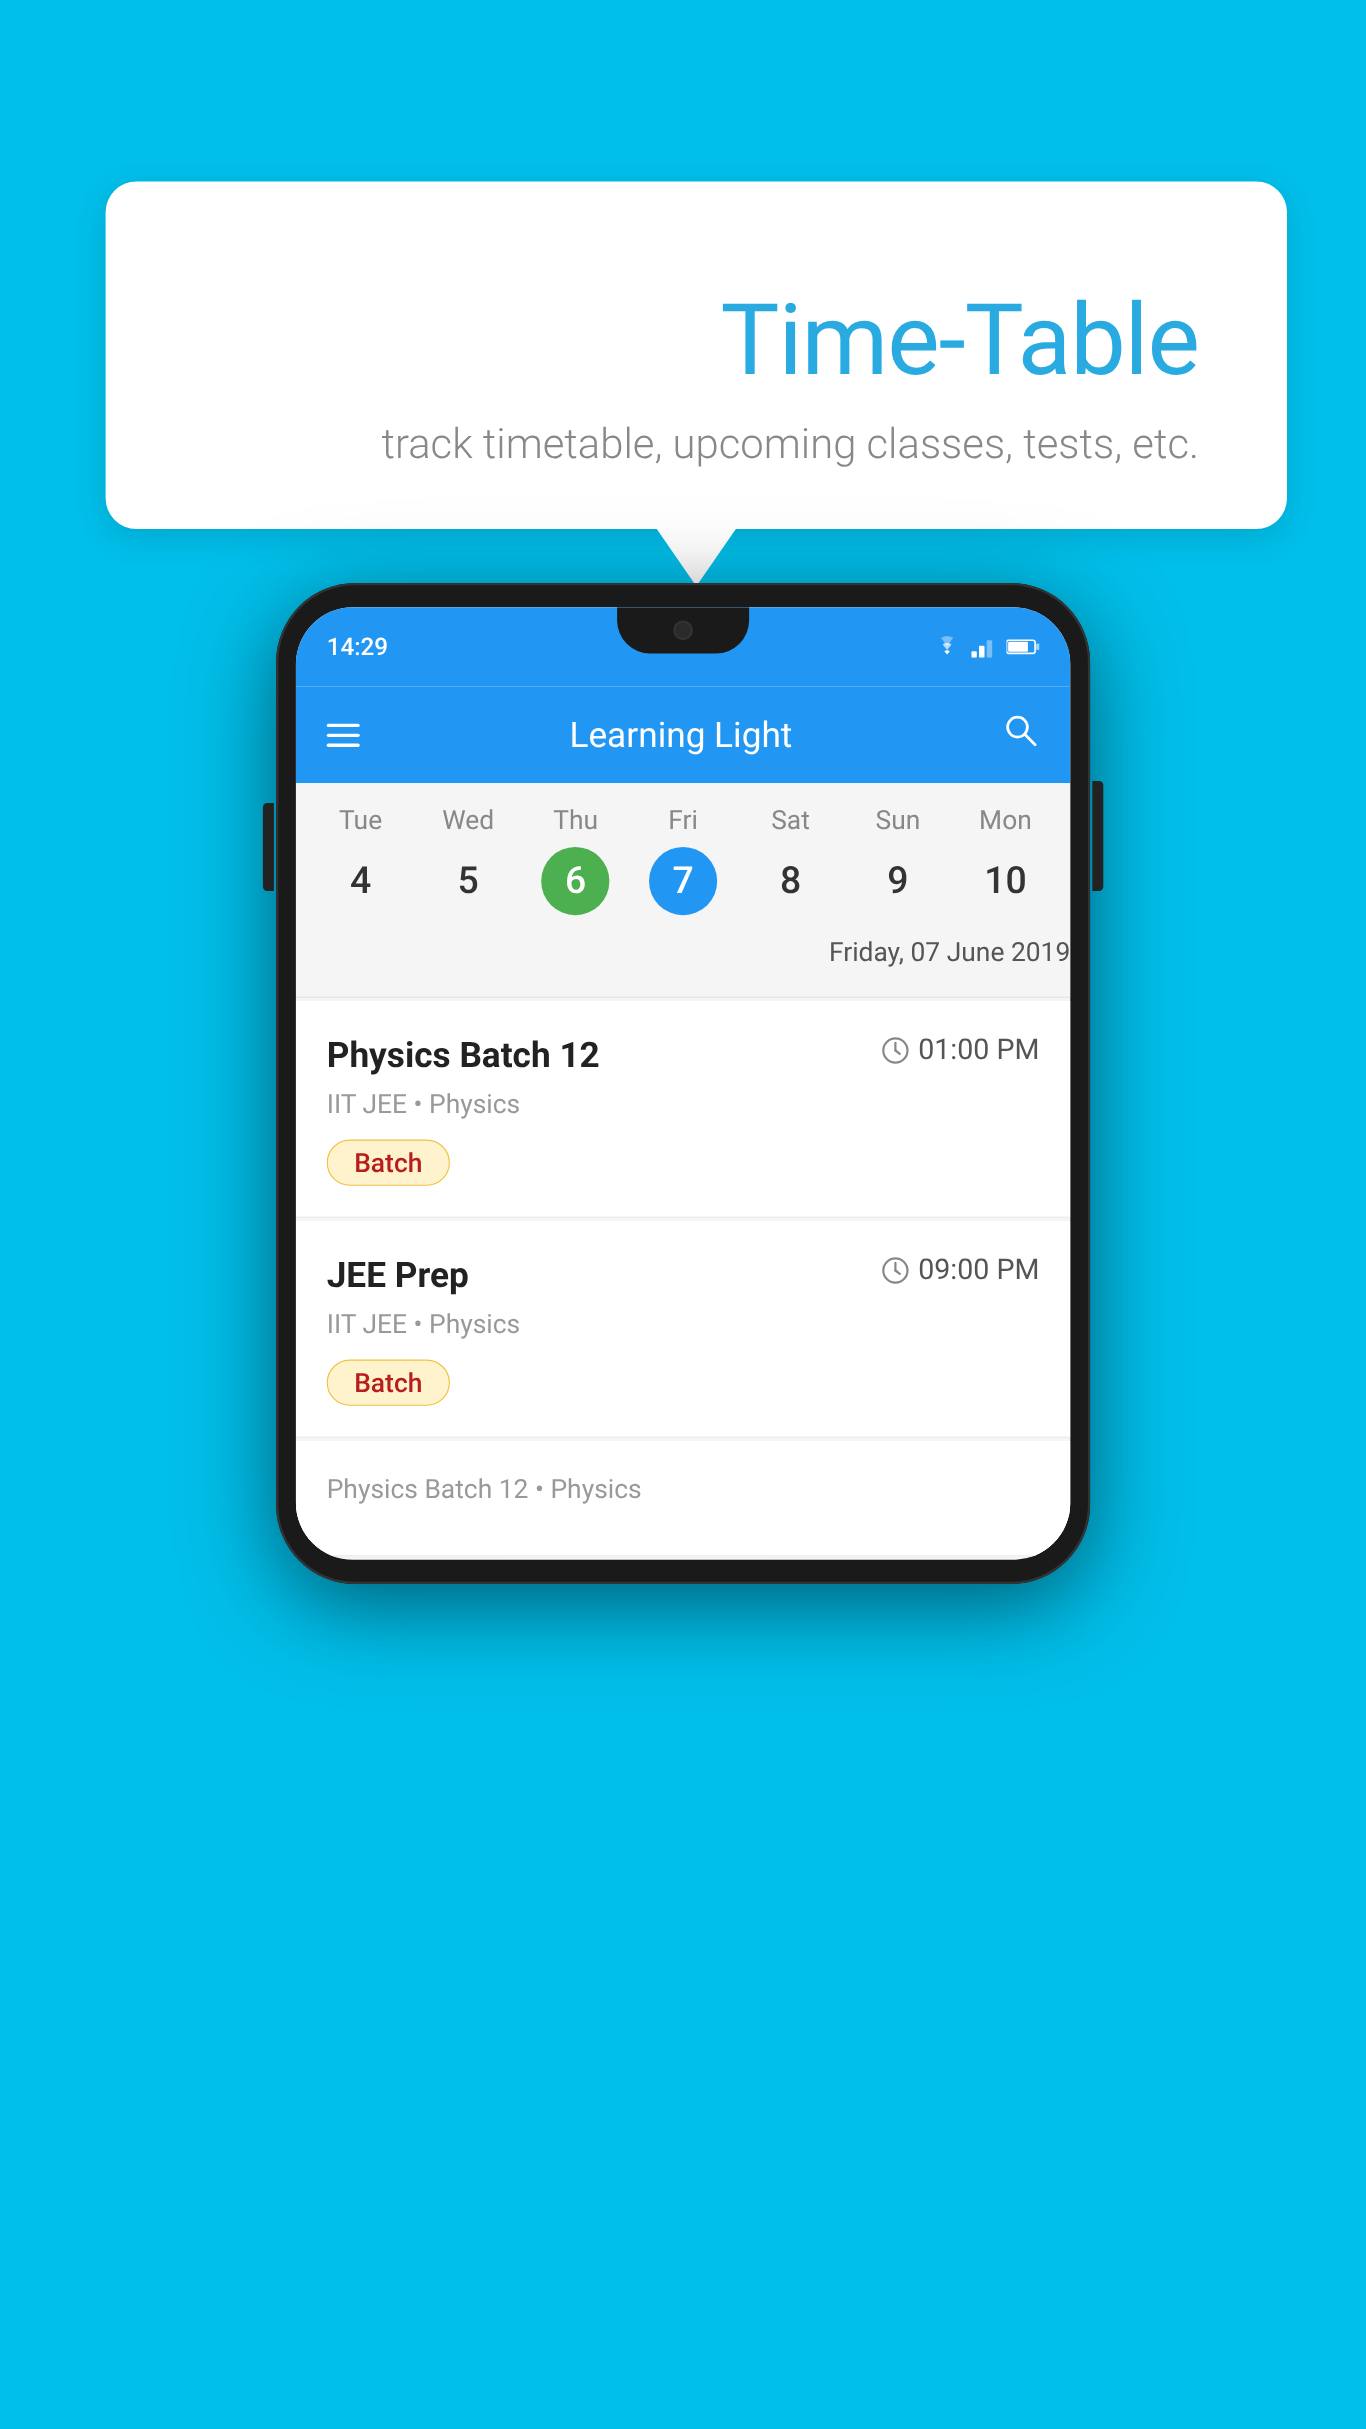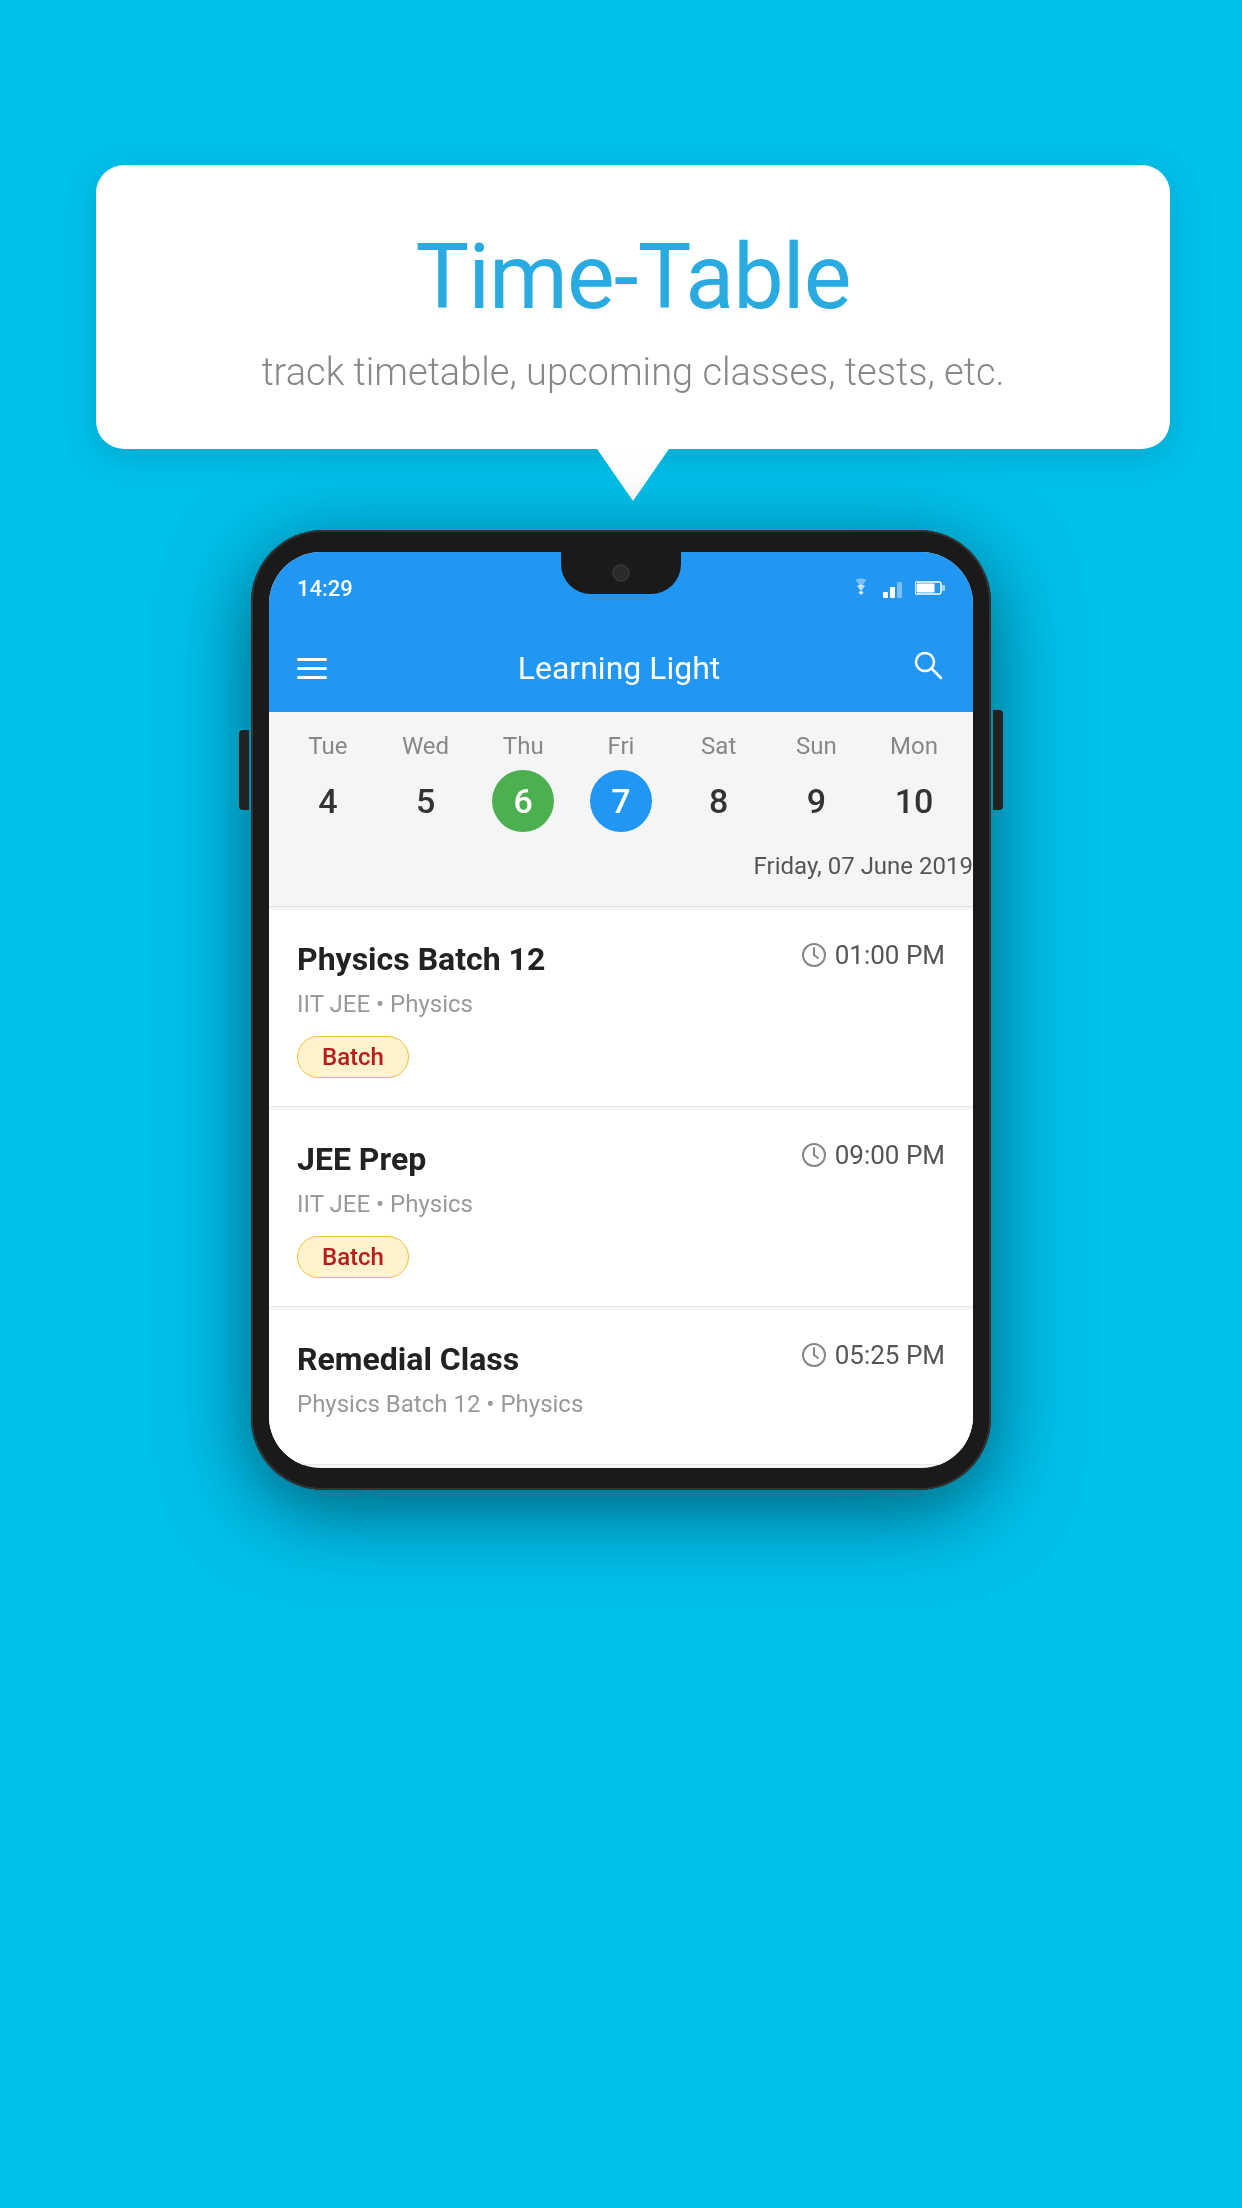--- a/index.html
+++ b/index.html
@@ -18,22 +18,22 @@
     .speech-bubble-container {
       position: absolute;
       top: 165px;
       left: 72px;
       right: 72px;
     }
 
     .speech-bubble {
       background: white;
       border-radius: 28px;
-      padding: 60px 80px 55px;
-      text-align: center;
+      padding: 92px 80px 55px;
+      text-align: right;
       box-shadow: 0 8px 30px rgba(0,0,0,0.12);
       position: relative;
       margin-left: 24px;
     }
 
     .speech-bubble::after {
       content: '';
       position: absolute;
       bottom: -52px;
       left: 50%;
@@ -424,30 +424,19 @@
               <div class="class-time">
                 <svg class="clock-icon" viewBox="0 0 26 26" fill="none">
                   <circle cx="13" cy="13" r="11" stroke="#888" stroke-width="2"></circle>
                   <line x1="13" y1="6" x2="13" y2="13" stroke="#888" stroke-width="2" stroke-linecap="round"></line>
                   <line x1="13" y1="13" x2="17" y2="16" stroke="#888" stroke-width="2" stroke-linecap="round"></line>
                 </svg>
                 <span>09:00 PM</span>
               </div>
             </div><div class="class-subtitle">IIT JEE • Physics</div><div class="batch-badge">Batch</div></div>
           <div class="class-card">
-            <div class="class-card-header">
-              <div class="class-title">Remedial Class</div>
-              <div class="class-time">
-                <svg class="clock-icon" viewBox="0 0 26 26" fill="none">
-                  <circle cx="13" cy="13" r="11" stroke="#888" stroke-width="2"></circle>
-                  <line x1="13" y1="6" x2="13" y2="13" stroke="#888" stroke-width="2" stroke-linecap="round"></line>
-                  <line x1="13" y1="13" x2="17" y2="16" stroke="#888" stroke-width="2" stroke-linecap="round"></line>
-                </svg>
-                <span>05:25 PM</span>
-              </div>
-            </div>
             <div class="class-subtitle">Physics Batch 12 • Physics</div>
           </div>
         </div>
 
     </div>
   </div>
 </div>
 
 </body></html>

